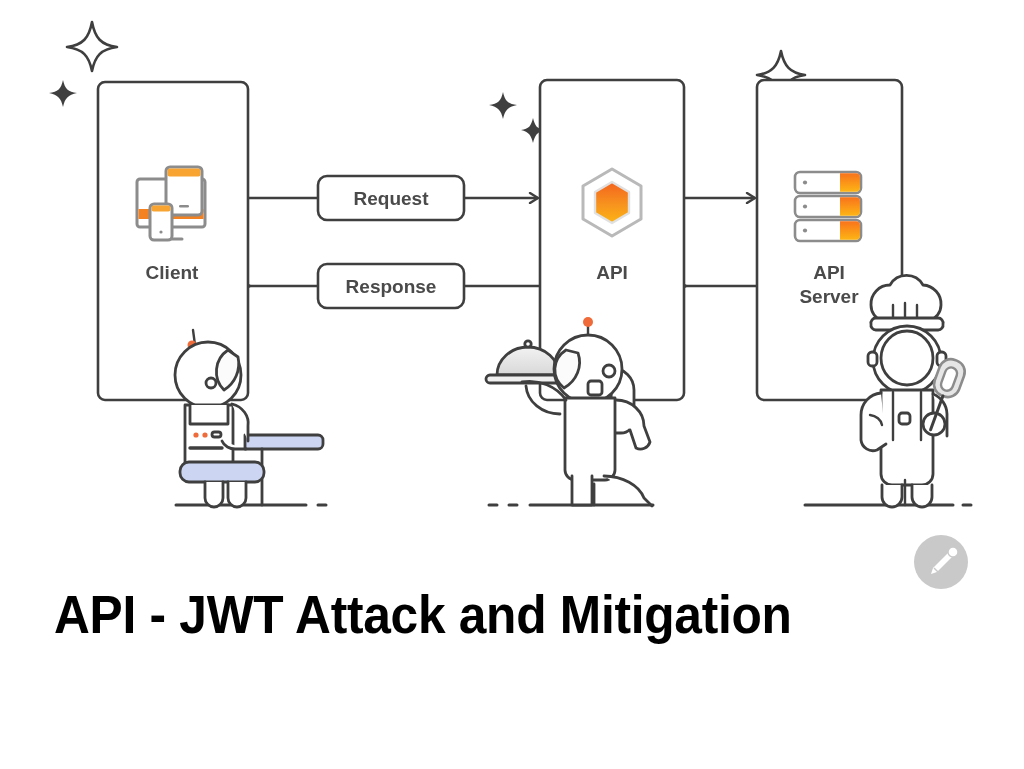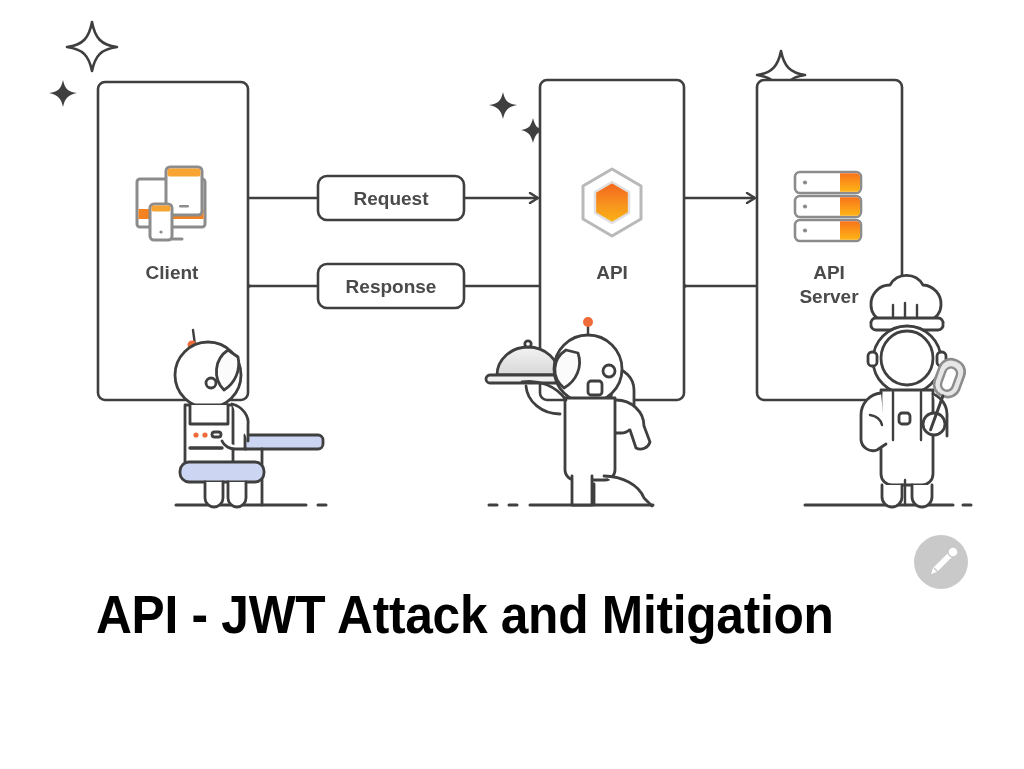--- a/index.html
+++ b/index.html
@@ -24,21 +24,21 @@
     left: 0; top: 0;
     width: 1024px;
     height: 769px;
     display: block;
   }
   .title-wrap {
     position: absolute;
     left: 0; top: 586px;
     width: 1024px;
     text-align: left;
-    padding-left: 96px;
+    padding-left: 54px;
   }
   .slide-title {
     font-family: "Liberation Sans Narrow", "Liberation Sans", sans-serif;
     font-size: 54px;
     font-weight: bold;
     color: #000000;
     letter-spacing: -0.3px;
     line-height: 1.05;
     margin: 0;
     transform: scaleX(0.92);

